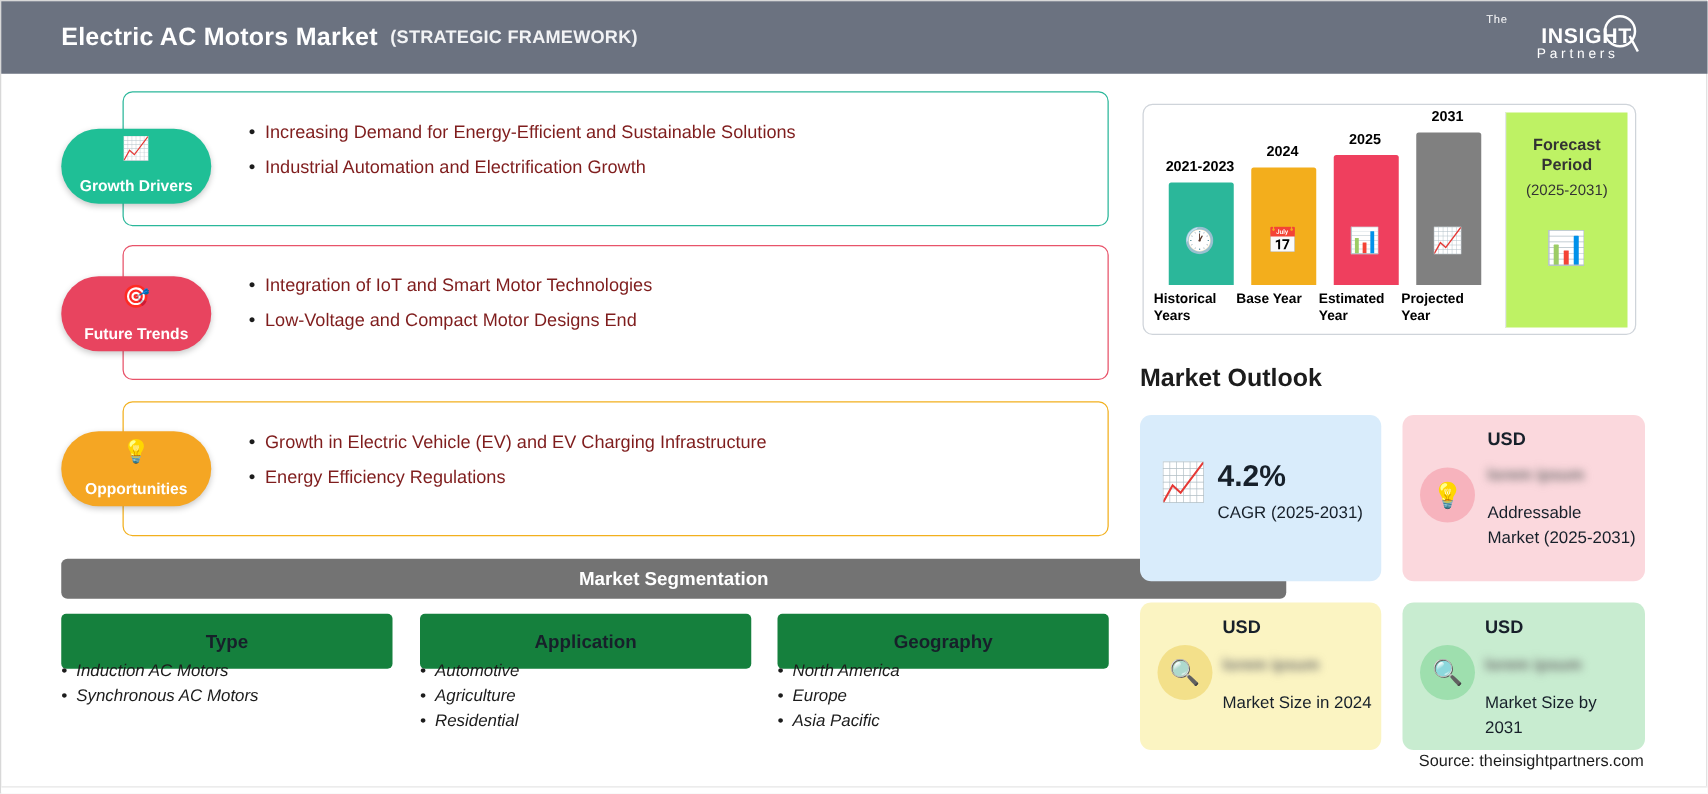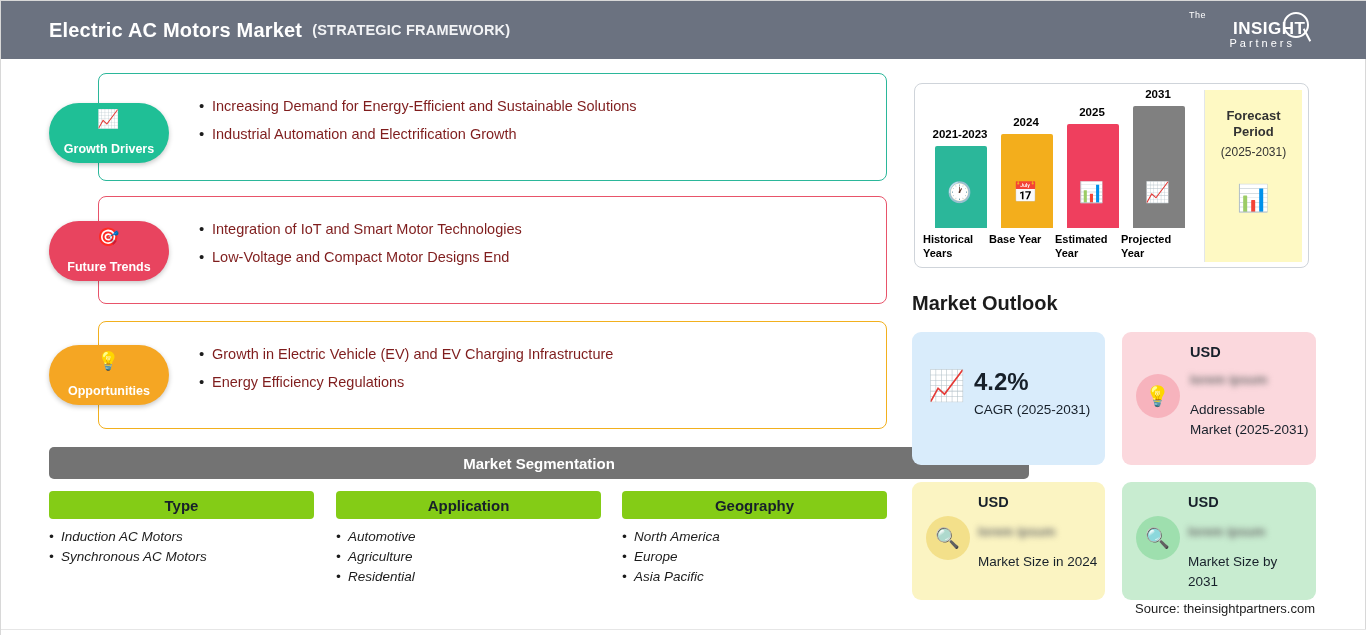--- a/index.html
+++ b/index.html
@@ -97,22 +97,22 @@
 
   
   .seg-bar {
     position: absolute; left: 48px; top: 446px;
     width: 980px; height: 32px;
     background: #737373; border-radius: 5px;
     color: #ffffff; font-size: 15px; font-weight: bold;
     display: flex; align-items: center; justify-content: center;
   }
   .seg-col-head {
-    position: absolute; top: 490px; height: 28px;
-    background: #84cc16; border-radius: 4px;
+    position: absolute; top: 490px; height: 44px;
+    background: #15803d; border-radius: 4px;
     color: #17202a; font-size: 15px; font-weight: bold;
     display: flex; align-items: center; justify-content: center;
   }
   .seg-c1 { left: 48px;  width: 265px; }
   .seg-c2 { left: 335px; width: 265px; }
   .seg-c3 { left: 621px; width: 265px; }
 
   .seg-list { position: absolute; top: 526px; font-size: 13.5px; color: #1c1c1c; }
   .seg-list li { list-style: none; line-height: 20px; position: relative; padding-left: 12px; font-style: italic; }
   .seg-list li:before { content: "\2022"; position: absolute; left: 0; top: 0; }
@@ -132,21 +132,21 @@
   }
   .fc-name {
     position: absolute; font-size: 11px; font-weight: bold; width: 74px;
     line-height: 14px;
   }
   .fc-emoji {
     position: absolute; font-size: 20px; text-align: center; width: 74px;
   }
   .fp-box {
     position: absolute; right: 6px; top: 6px; width: 98px; height: 172px;
-    background: #fef9c3; border-left: 1px solid #e2e6ea;
+    background: #bef264; border-left: 1px solid #e2e6ea;
     text-align: center;
   }
   .fp-t1 { margin-top: 18px; font-size: 13px; font-weight: bold; color: #333; line-height: 16px;}
   .fp-t2 { margin-top: 5px; font-size: 12px; color: #333; }
   .fp-art { margin-top: 24px; font-size: 26px; }
 
   
   .mo-title {
     position: absolute; left: 911px; top: 291px;
     font-size: 20px; font-weight: bold; color: #1c1c1c;

